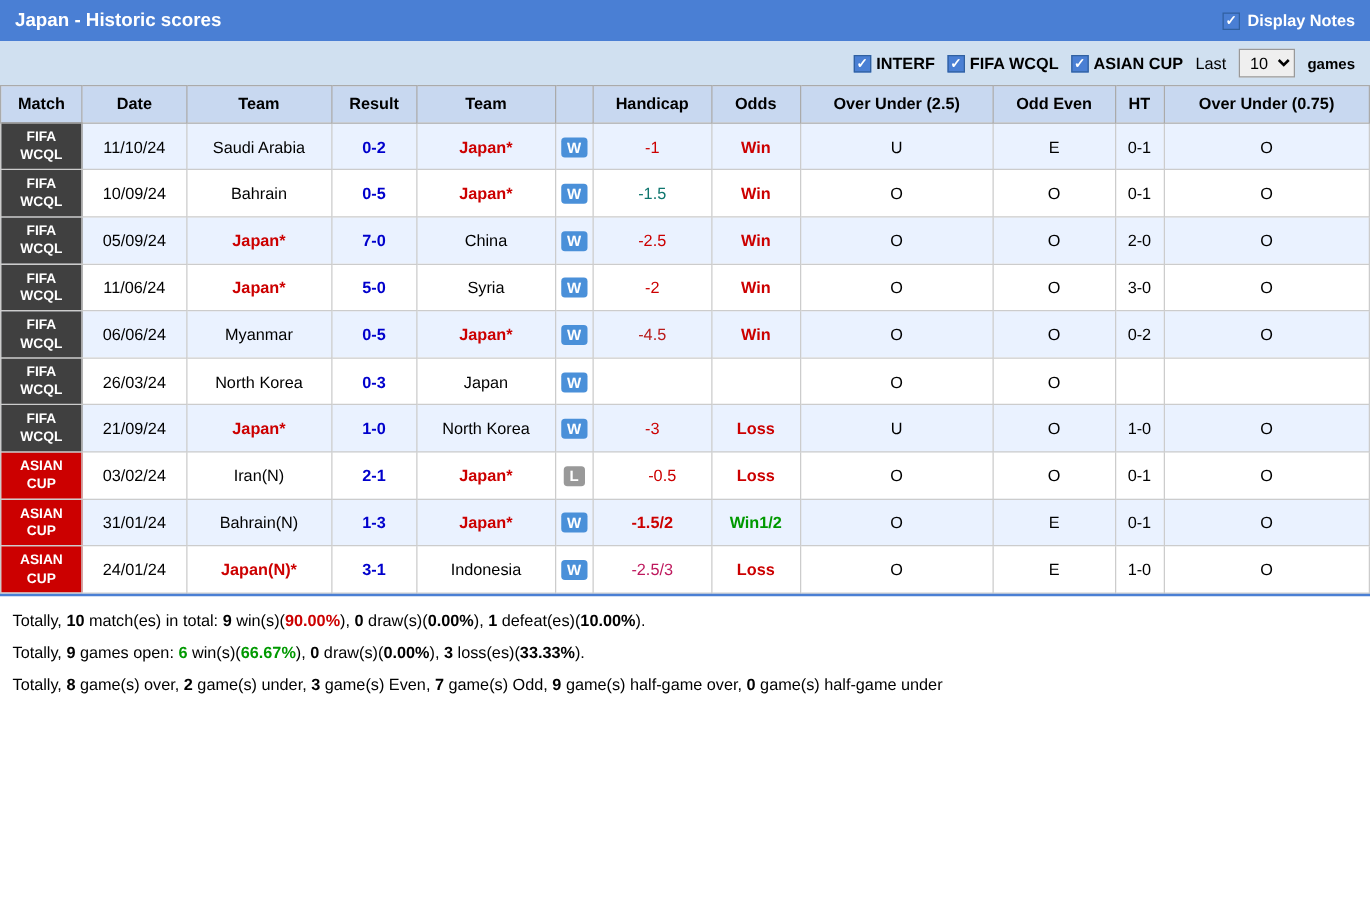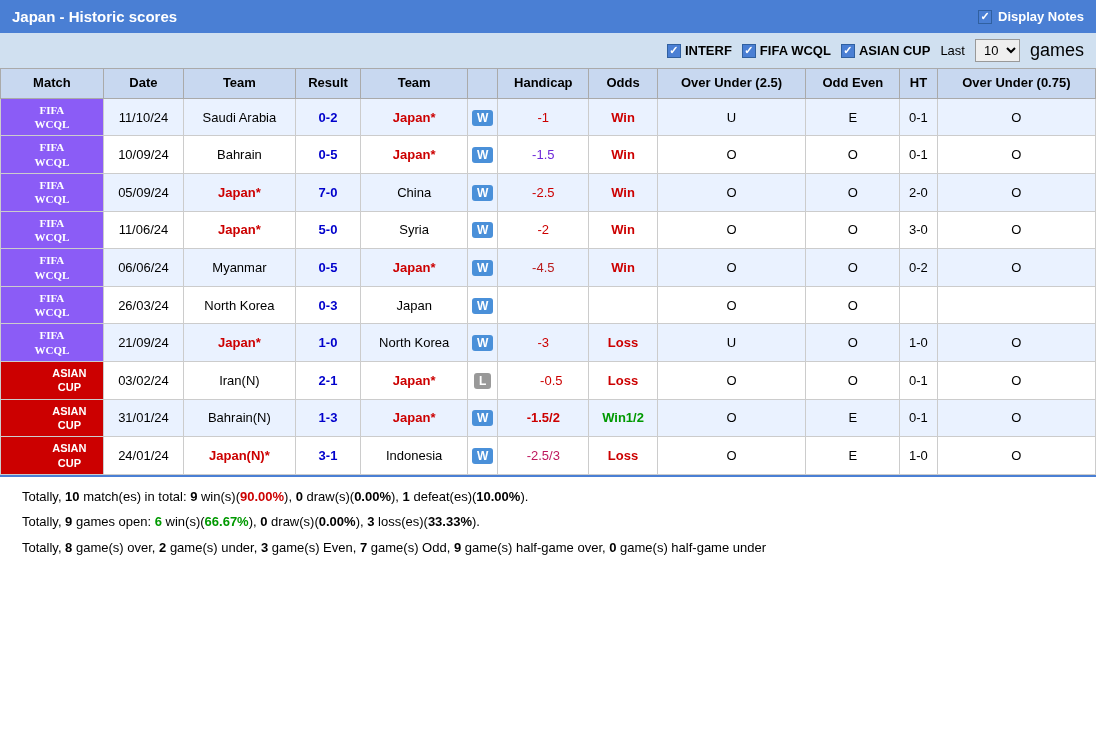--- a/index.html
+++ b/index.html
@@ -38,22 +38,22 @@
     }
     .filter-bar select {
       padding: 2px 4px;
       border: 1px solid #999;
       font-size: 13px;
     }
     .filter-bar .last-label {
       font-size: 13px;
     }
     .filter-bar .games-label {
-      font-size: 18px;
-      font-weight: normal;
+      font-size: 12px;
+      font-weight: bold;
     }
 
     table {
       width: 100%;
       border-collapse: collapse;
     }
     thead tr {
       background: #c8d8f0;
     }
     thead th {
@@ -78,26 +78,24 @@
     }
     .match-type-cell {
       font-weight: bold;
       font-size: 11px;
       text-align: center;
       color: white;
       line-height: 1.3;
       padding: 4px 3px;
     }
     .match-type-fifa {
-      background: #8b5cf6;
-      font-family: Liberation Serif, serif;
+      background: #404040;
     }
     .match-type-asian {
       background: #cc0000;
-      padding-left: 38px;
     }
     .result-link {
       color: #0000cc;
       text-decoration: none;
       font-weight: bold;
     }
     .team-highlight {
       color: #cc0000;
       font-weight: bold;
     }
@@ -119,21 +117,20 @@
     }
 
     .summary-section {
       padding: 8px 10px;
       font-size: 13px;
       line-height: 1.8;
       border-top: 2px solid #4a7fd4;
     }
     .summary-section p {
       margin-bottom: 2px;
-      margin-left: 12px;
     }
     .check-box {
       width: 14px;
       height: 14px;
       background: #4a7fd4;
       display: inline-flex;
       align-items: center;
       justify-content: center;
       color: white;
       font-size: 11px;
@@ -210,21 +207,21 @@
         <td>O</td>
       </tr>
       <tr>
         <td class="match-type-cell match-type-fifa" style="white-space: pre-line;">FIFA
 WCQL</td>
         <td>10/09/24</td>
         <td>Bahrain</td>
         <td><a href="#" class="result-link">0-5</a></td>
         <td class="team-highlight">Japan*</td>
         <td><span class="w-badge">W</span></td>
-        <td style="color: #6d28d9;">-1.5</td>
+        <td style="color: #0f766e;">-1.5</td>
         <td style="color: rgb(204, 0, 0); font-weight: bold;">Win</td>
         <td>O</td>
         <td>O</td>
         <td>0-1</td>
         <td>O</td>
       </tr>
       <tr>
         <td class="match-type-cell match-type-fifa" style="white-space: pre-line;">FIFA
 WCQL</td>
         <td>05/09/24</td>

